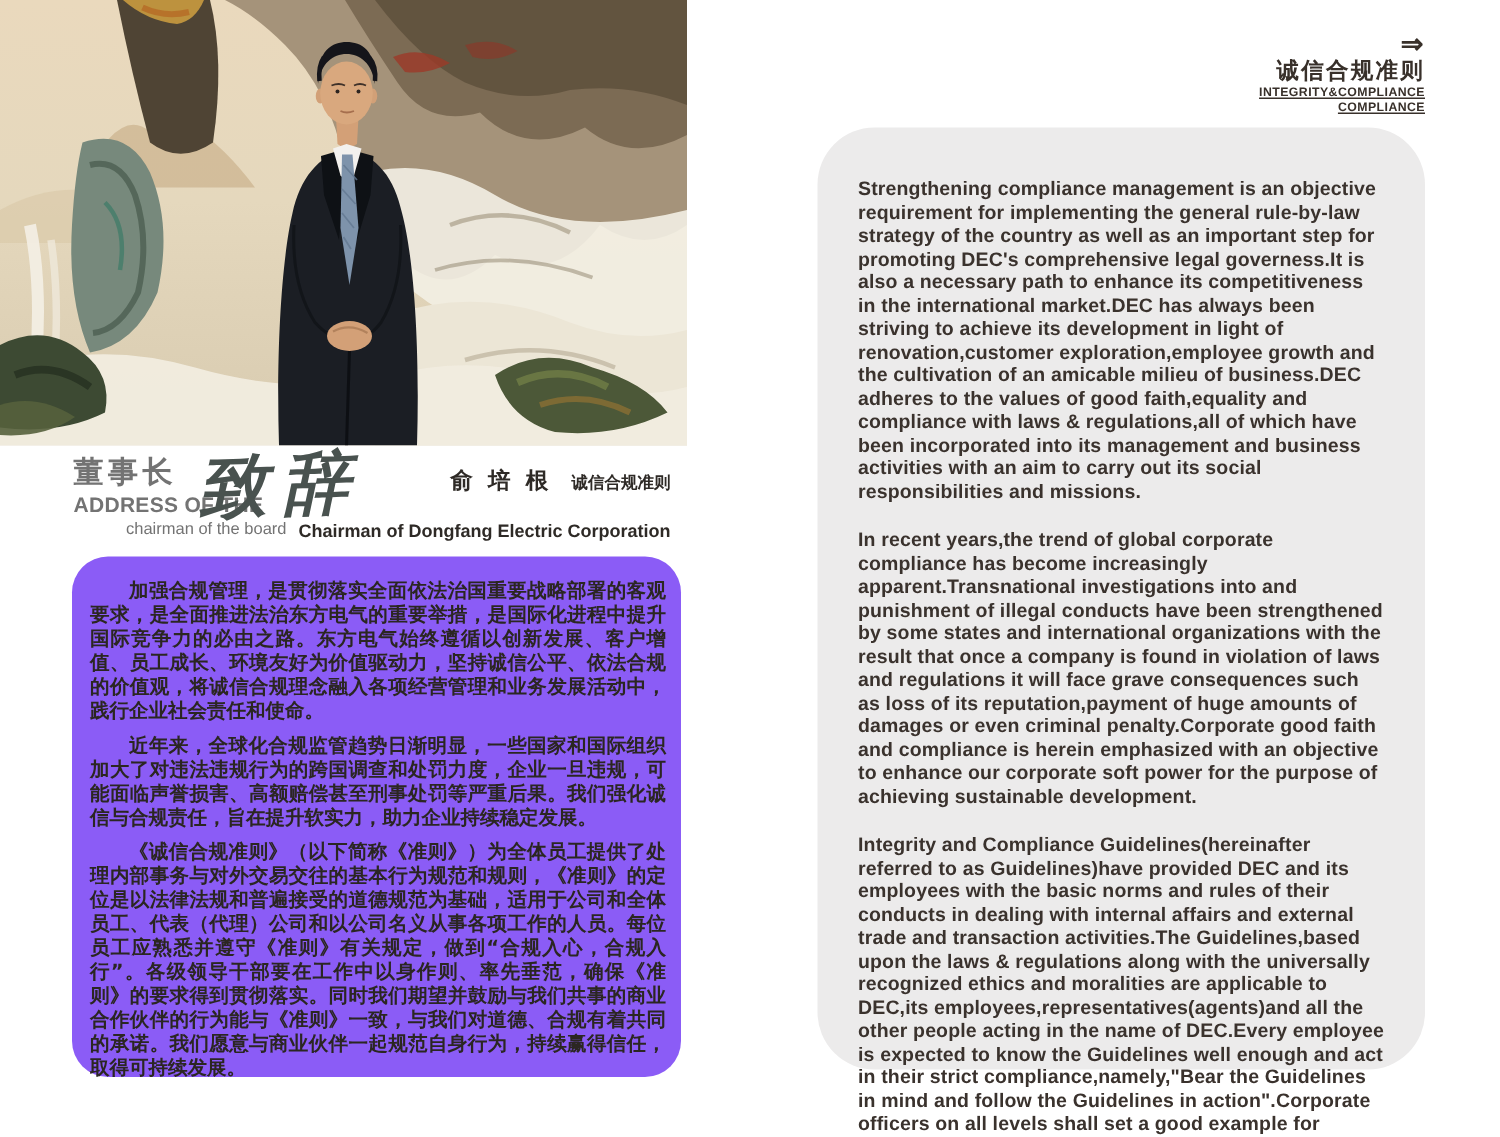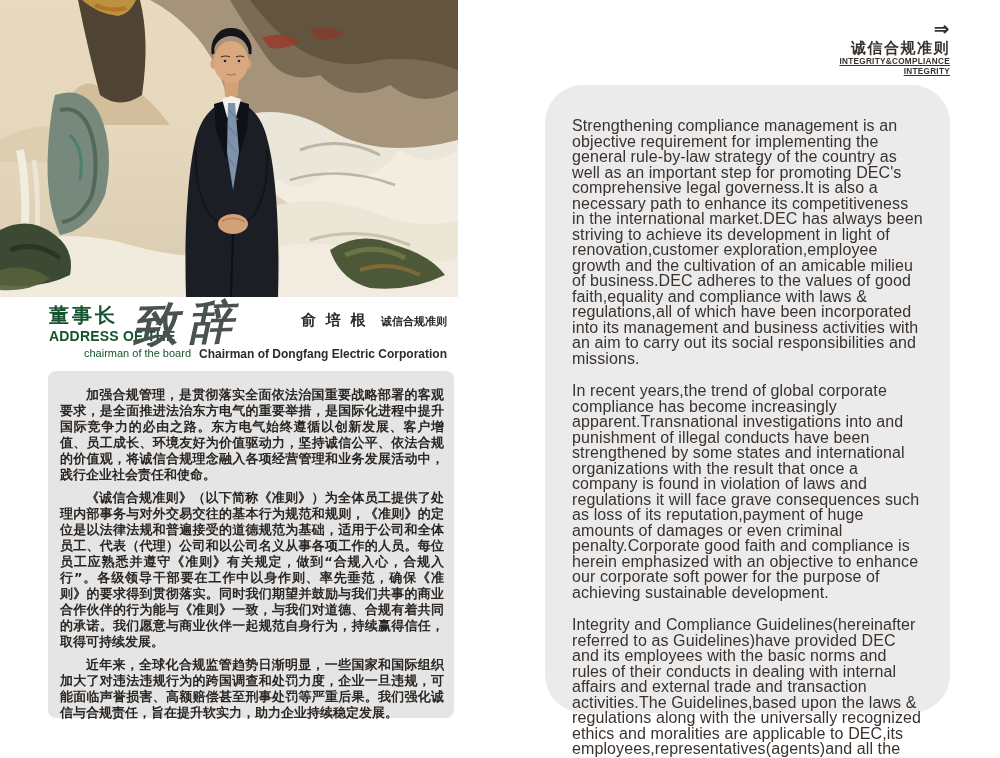--- a/index.html
+++ b/index.html
@@ -11,44 +11,44 @@
   .photo svg{display:block;}
 
   
   .corner-header{position:absolute;top:20px;right:50px;display:flex;flex-direction:column;
                  align-items:flex-end;color:#38302a;}
   .arrow{font-size:18px;font-weight:700;line-height:1;margin-bottom:1px;margin-right:1px;}
   .h-cn{font-size:15px;font-weight:700;letter-spacing:1.5px;line-height:1.2;}
   .h-en{font-size:8.2px;font-weight:800;letter-spacing:.3px;line-height:1.2;text-decoration:underline;}
 
   
-  .addr-head{position:absolute;left:49px;top:304px;color:#14532d;}
+  .addr-head{position:absolute;left:49px;top:304px;color:#737373;}
   .ah-cn{font-size:20px;font-weight:800;letter-spacing:3px;line-height:1.1;}
   .ah-en1{font-size:14px;font-weight:800;letter-spacing:.2px;margin-top:2px;white-space:nowrap;}
   .ah-en2{font-size:11px;font-weight:400;margin-top:3px;margin-left:35px;white-space:nowrap;text-align:center;}
   .calligraphy{position:absolute;left:132px;top:293px;font-family:"DejaVu Serif",serif;
                font-style:italic;font-weight:700;font-size:46px;letter-spacing:9px;
                color:#49524f;transform:rotate(-2deg);white-space:nowrap;}
 
   
   .sig{position:absolute;right:553px;top:311px;text-align:right;color:#2e2a26;white-space:nowrap;}
-  .sig-name{font-family:Liberation Serif, serif;font-size:15px;font-weight:700;letter-spacing:3px;}
+  .sig-name{font-family:Liberation Sans, sans-serif;font-size:15px;font-weight:700;letter-spacing:3px;}
   .sig-role-cn{font-size:11px;font-weight:700;margin-left:8px;}
   .sig-role-en{font-size:12px;font-weight:700;margin-top:17px;}
 
   
-  .cn-box{position:absolute;left:48px;top:371px;width:406px;height:347px;border-radius:8px;
-          background:#e5e5e5;box-sizing:border-box;padding:16px 10px 0 12px;}
+  .cn-box{position:absolute;left:48px;top:371px;width:406px;height:347px;border-radius:24px;
+          background:#8b5cf6;box-sizing:border-box;padding:16px 10px 0 12px;}
   .cn-box p{margin:0 0 7px;text-indent:2em;font-size:13px;line-height:16px;font-weight:700;
             color:#2b2622;text-align:justify;font-family:"DejaVu Sans",sans-serif;}
 
   
   .en-box{position:absolute;left:545px;top:85px;width:405px;height:628px;border-radius:38px;
           background:#ecebeb;box-sizing:border-box;padding:33px 26px 0 27px;}
-  .en-box p{margin:0 0 17px;font-size:16px;line-height:15.5px;font-weight:400;
+  .en-box p{margin:0 0 17px;font-size:13px;line-height:15.5px;font-weight:700;
             color:#3a322d;letter-spacing:.1px;font-family:"Liberation Sans",sans-serif;}
 </style>
 </head>
 <body>
 
 <div class="page">
 
   <div class="photo" title="Chairman standing before a Chinese landscape painting">
     <svg viewBox="0 0 458 297" width="458" height="297" preserveAspectRatio="none">
       <defs>
@@ -120,42 +120,42 @@
         <circle cx="239" cy="61" r="1.3" fill="#2d2420"></circle>
         <path d="M227,74 Q231,76 236,74" stroke="#a66f4e" stroke-width="1.2" fill="none"></path>
       </g>
     </svg>
   </div>
 
   <div class="corner-header">
     <div class="arrow">⇒</div>
     <div class="h-cn">诚信合规准则</div>
     <div class="h-en">INTEGRITY&amp;COMPLIANCE</div>
-    <div class="h-en">INTEGRITY</div>
+    <div class="h-en">COMPLIANCE</div>
   </div>
 
   <div class="addr-head">
     <div class="ah-cn">董事长</div>
     <div class="ah-en1">ADDRESS OF THE</div>
     <div class="ah-en2">chairman of the board</div>
   </div>
   <div class="calligraphy">致辞</div>
 
   <div class="sig">
     <div class="sig-line1">
       <span class="sig-name">俞 培 根</span>
       <span class="sig-role-cn">诚信合规准则</span>
     </div>
     <div class="sig-role-en">Chairman of Dongfang Electric Corporation</div>
   </div>
 
   <div class="cn-box">
     <p>加强合规管理，是贯彻落实全面依法治国重要战略部署的客观要求，是全面推进法治东方电气的重要举措，是国际化进程中提升国际竞争力的必由之路。东方电气始终遵循以创新发展、客户增值、员工成长、环境友好为价值驱动力，坚持诚信公平、依法合规的价值观，将诚信合规理念融入各项经营管理和业务发展活动中，践行企业社会责任和使命。</p>
+    <p>近年来，全球化合规监管趋势日渐明显，一些国家和国际组织加大了对违法违规行为的跨国调查和处罚力度，企业一旦违规，可能面临声誉损害、高额赔偿甚至刑事处罚等严重后果。我们强化诚信与合规责任，旨在提升软实力，助力企业持续稳定发展。</p>
     <p>《诚信合规准则》（以下简称《准则》）为全体员工提供了处理内部事务与对外交易交往的基本行为规范和规则，《准则》的定位是以法律法规和普遍接受的道德规范为基础，适用于公司和全体员工、代表（代理）公司和以公司名义从事各项工作的人员。每位员工应熟悉并遵守《准则》有关规定，做到“合规入心，合规入行”。各级领导干部要在工作中以身作则、率先垂范，确保《准则》的要求得到贯彻落实。同时我们期望并鼓励与我们共事的商业合作伙伴的行为能与《准则》一致，与我们对道德、合规有着共同的承诺。我们愿意与商业伙伴一起规范自身行为，持续赢得信任，取得可持续发展。</p>
-    <p>近年来，全球化合规监管趋势日渐明显，一些国家和国际组织加大了对违法违规行为的跨国调查和处罚力度，企业一旦违规，可能面临声誉损害、高额赔偿甚至刑事处罚等严重后果。我们强化诚信与合规责任，旨在提升软实力，助力企业持续稳定发展。</p>
   </div>
 
   <div class="en-box">
     <p>Strengthening compliance management is an objective requirement for implementing the general rule-by-law strategy of the country as well as an important step for promoting DEC's comprehensive legal governess.It is also a necessary path to enhance its competitiveness in the international market.DEC has always been striving to achieve its development in light of renovation,customer exploration,employee growth and the cultivation of an amicable milieu of business.DEC adheres to the values of good faith,equality and compliance with laws &amp; regulations,all of which have been incorporated into its management and business activities with an aim to carry out its social responsibilities and missions.</p>
     <p>In recent years,the trend of global corporate compliance has become increasingly apparent.Transnational investigations into and punishment of illegal conducts have been strengthened by some states and international organizations with the result that once a company is found in violation of laws and regulations it will face grave consequences such as loss of its reputation,payment of huge amounts of damages or even criminal penalty.Corporate good faith and compliance is herein emphasized with an objective to enhance our corporate soft power for the purpose of achieving sustainable development.</p>
     <p>Integrity and Compliance Guidelines(hereinafter referred to as Guidelines)have provided DEC and its employees with the basic norms and rules of their conducts in dealing with internal affairs and external trade and transaction activities.The Guidelines,based upon the laws &amp; regulations along with the universally recognized ethics and moralities are applicable to DEC,its employees,representatives(agents)and all the other people acting in the name of DEC.Every employee is expected to know the Guidelines well enough and act in their strict compliance,namely,"Bear the Guidelines in mind and follow the Guidelines in action".Corporate officers on all levels shall set a good example for complying with the Guidelines in order to ensure that they are properly implemented.Meanwhile,we expect that our business partners or cooperators may also act in accordance with the Guidelines and share with us a common commitment to the ethics and laws &amp; regulations.We are in the position to standardize our conducts together with our partners and cooperators with an objective to win mutual trust and obtain a sustainable development.</p>
   </div>
 
 </div>
 

